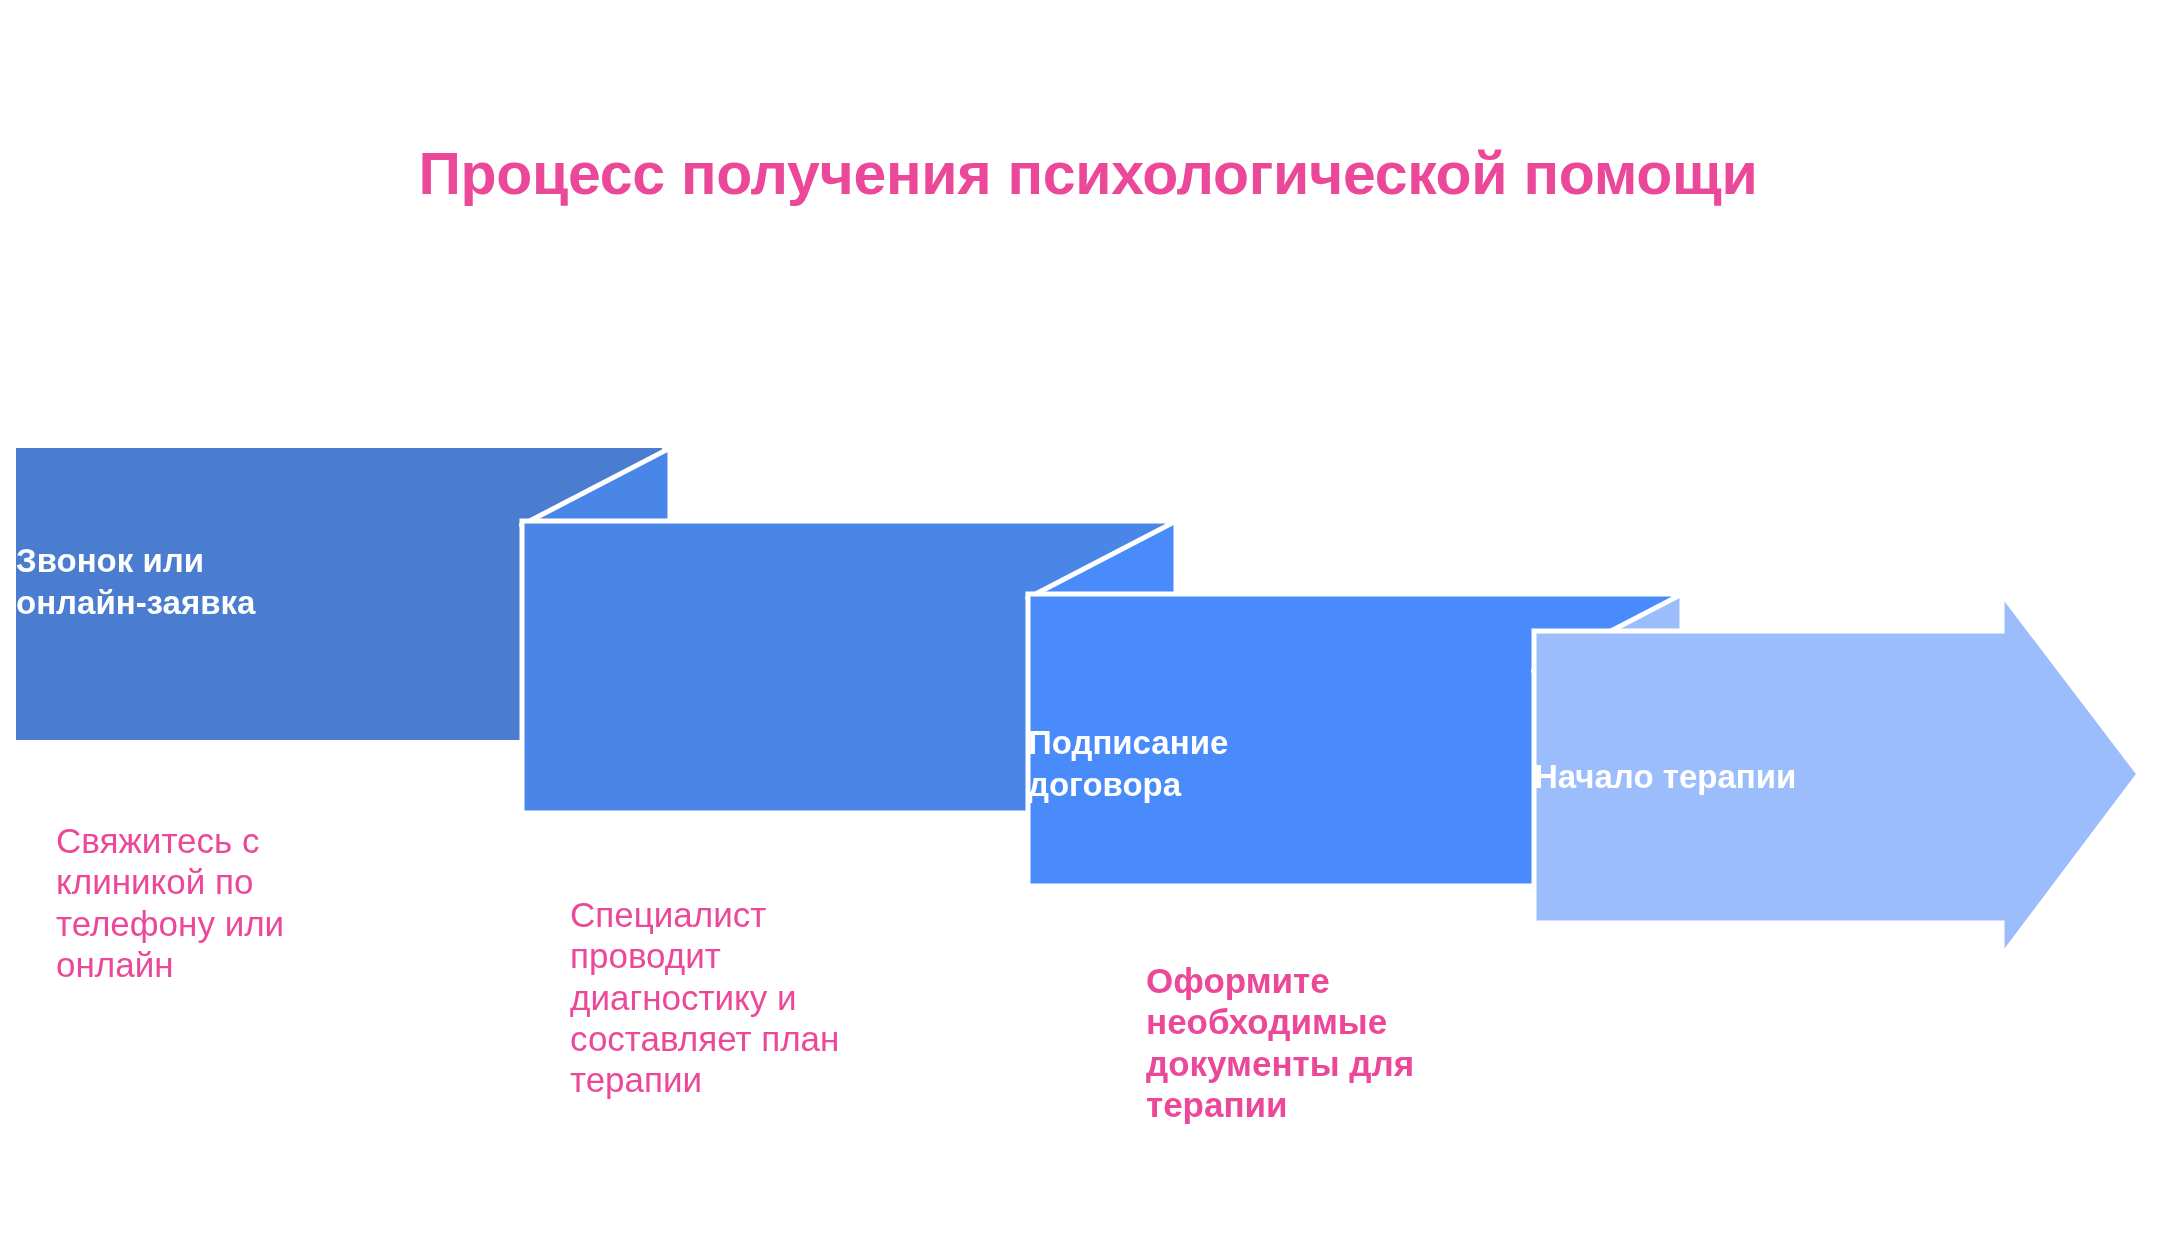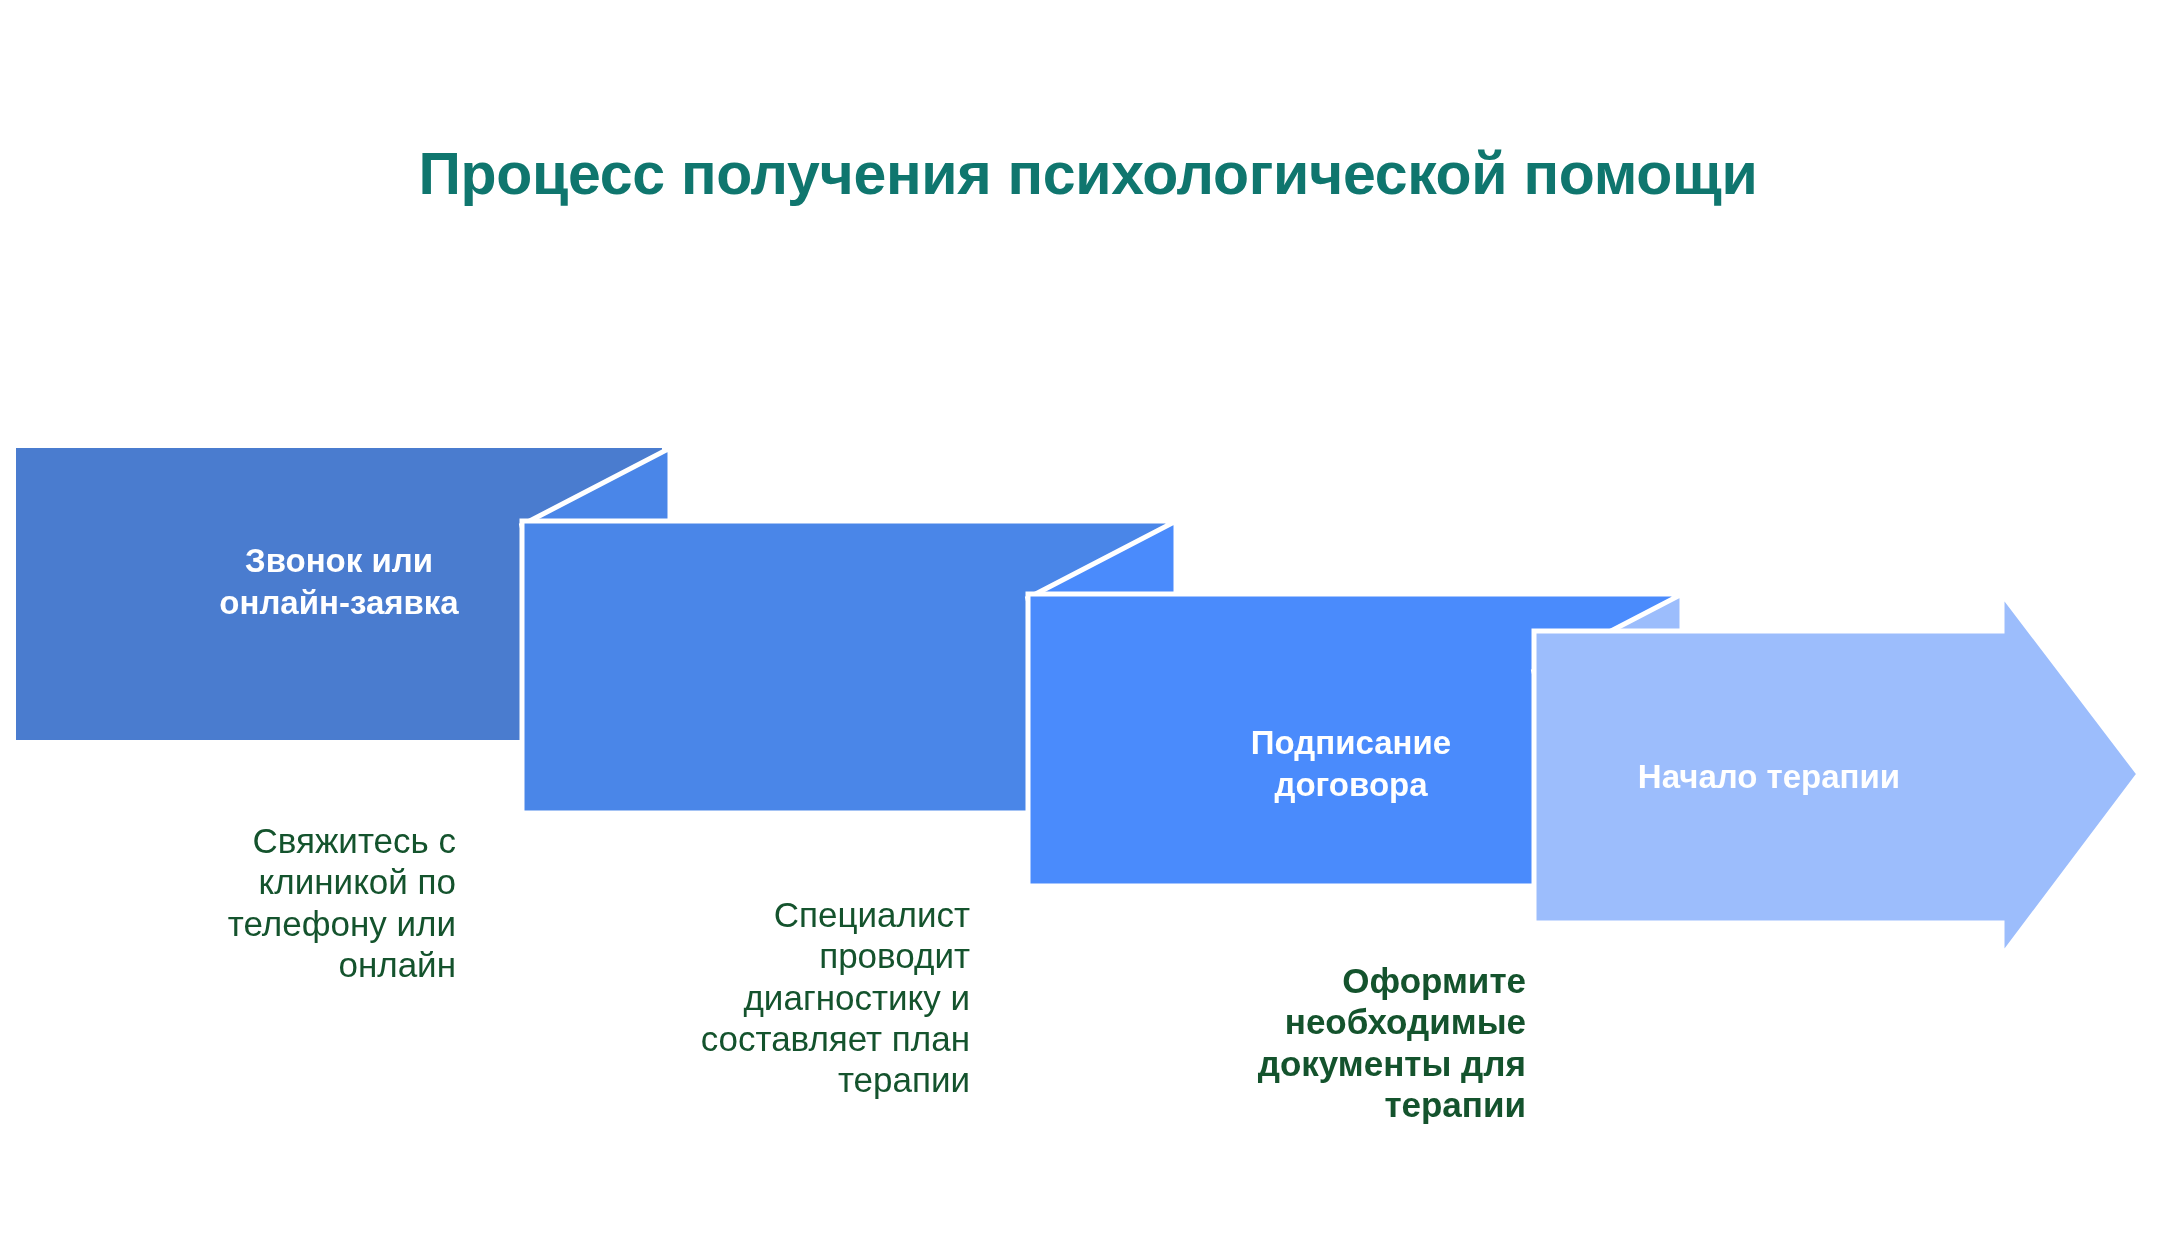--- a/index.html
+++ b/index.html
@@ -20,21 +20,21 @@
     background: #ffffff;
   }
   #slide-title {
     position: absolute;
     left: 0;
     top: 140px;
     width: 2176px;
     text-align: center;
     font-size: 59px;
     font-weight: bold;
-    color: #0f766e;
+    color: #ec4899;
     letter-spacing: -0.3px;
     white-space: nowrap;
   }
 
   
   #process-graphic {
     position: absolute;
     left: 0;
     top: 0;
     width: 2176px;
@@ -44,34 +44,33 @@
     position: absolute;
   }
   .stage-shape-svg {
     position: absolute;
     left: 0;
     top: 0;
     overflow: visible;
   }
   .stage-label {
     position: absolute;
-    text-align: center;
     font-size: 33px;
     font-weight: bold;
     color: #ffffff;
     line-height: 1.28;
     white-space: pre-line;
     pointer-events: none;
   }
   .stage-caption {
     position: absolute;
-    text-align: right;
+    text-align: left;
     font-size: 35px;
     font-weight: normal;
-    color: #14532d;
+    color: #ec4899;
     line-height: 1.18;
     white-space: pre-line;
   }
 </style>
 </head>
 <body>
 
 <div id="slide">
 
   <div id="slide-title">Процесс получения психологической помощи</div>

